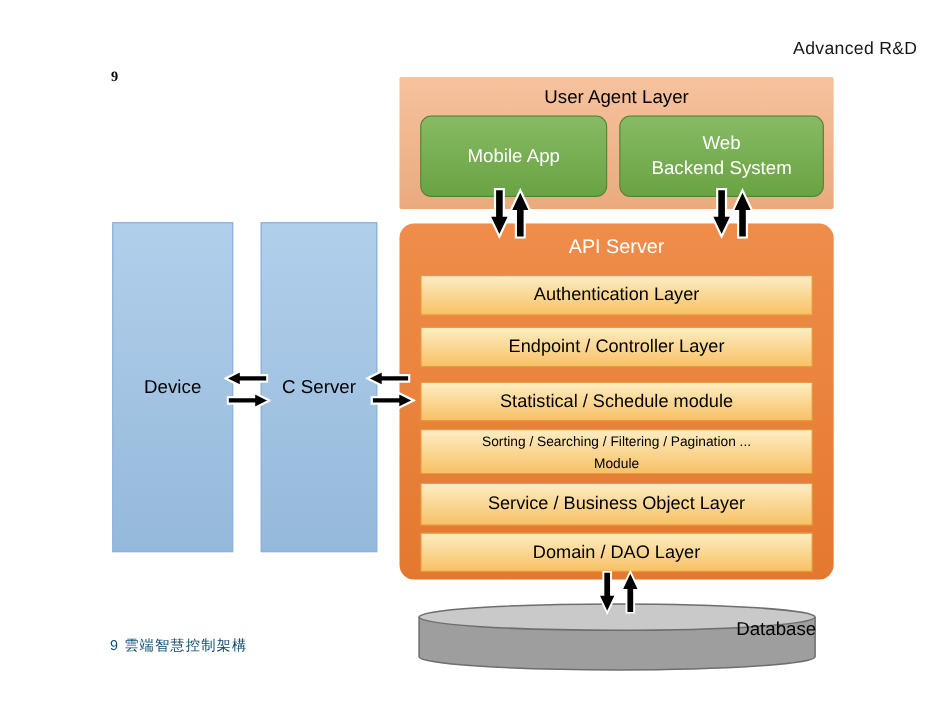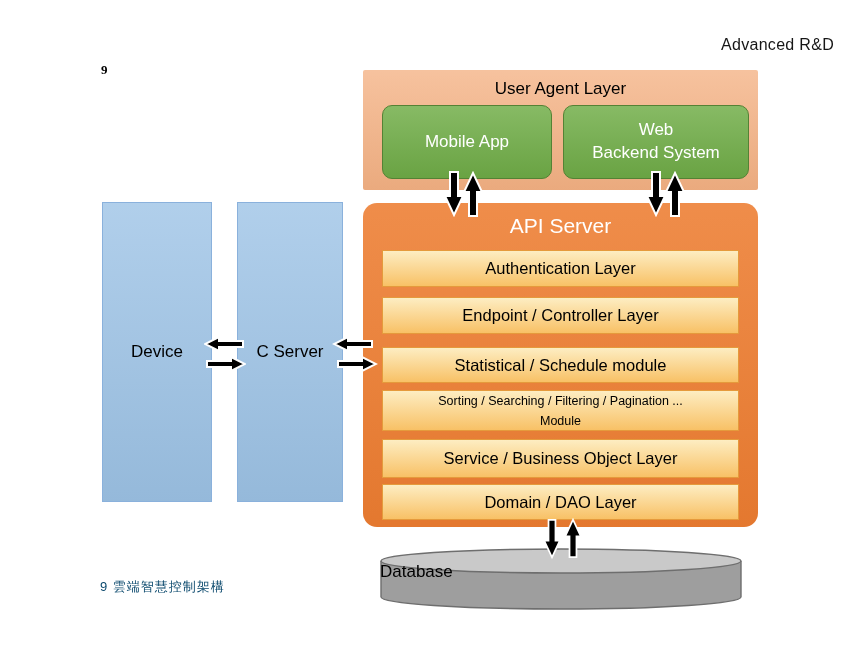--- a/index.html
+++ b/index.html
@@ -24,39 +24,39 @@
   .ua-title{position:absolute;top:9px;left:0;width:100%;text-align:center;font-size:17px;color:#000;}
   .green-box{position:absolute;top:35px;height:74px;border-radius:10px;border:1.5px solid var(--green-border);
     background:linear-gradient(180deg, rgba(255,255,255,.16), rgba(0,0,0,.06)), var(--green);
     color:#fff;font-size:17px;display:flex;flex-direction:column;align-items:center;justify-content:center;text-align:center;line-height:1.35;}
   .green-box.mobile{left:19px;width:170px;}
   .green-box.web{left:200px;width:186px;}
 
   
   .api-server{position:absolute;left:363px;top:203px;width:395px;height:324px;border-radius:14px;
     background:linear-gradient(180deg, rgba(255,255,255,.12), rgba(0,0,0,.04)), var(--orange);}
-  .api-title{position:absolute;top:11px;left:0;width:100%;text-align:center;font-size:21px;color:#ffffff;}
+  .api-title{position:absolute;top:11px;left:0;width:100%;text-align:center;font-size:18px;color:#ffffff;}
   .layer-box{position:absolute;left:19px;width:357px;border:1px solid var(--layer-border);
     background:linear-gradient(180deg, var(--layer-top), var(--layer-bottom));
     display:flex;flex-direction:column;align-items:center;justify-content:center;text-align:center;
     font-size:16.5px;color:#000;}
   .layer-box.small{font-size:12.5px;line-height:20px;text-align:right;}
   .l0{top:47px;height:37px;} .l1{top:94px;height:37px;} .l2{top:144px;height:36px;}
   .l3{top:187px;height:41px;} .l4{top:236px;height:39px;} .l5{top:281px;height:36px;}
 
   
   .blue-box{position:absolute;top:202px;height:300px;border:1px solid var(--blue-border);
     background:linear-gradient(180deg, rgba(255,255,255,.20), rgba(0,0,0,.05)), var(--blue);
     display:flex;align-items:center;justify-content:center;font-size:17px;color:#000;}
   .blue-box.device{left:102px;width:110px;}
   .blue-box.cserver{left:237px;width:106px;}
 
   
   .db-wrap{position:absolute;left:380px;top:548px;width:362px;height:64px;}
-  .db-label{position:absolute;left:0;top:14px;width:100%;text-align:left;font-size:17px;color:#000;}
+  .db-label{position:absolute;left:0;top:14px;width:100%;text-align:right;font-size:17px;color:#000;}
 
   .arrow{position:absolute;}
   .a-poly{fill:var(--ink);stroke:#ffffff;stroke-width:2;stroke-linejoin:miter;}
   .db-shape-top{fill:var(--db-gray-light);stroke:var(--db-border);stroke-width:1.4;}
   .db-shape-body{fill:var(--db-gray);stroke:var(--db-border);stroke-width:1.4;}
 </style>
 </head>
 <body>
 
 <div class="canvas">

